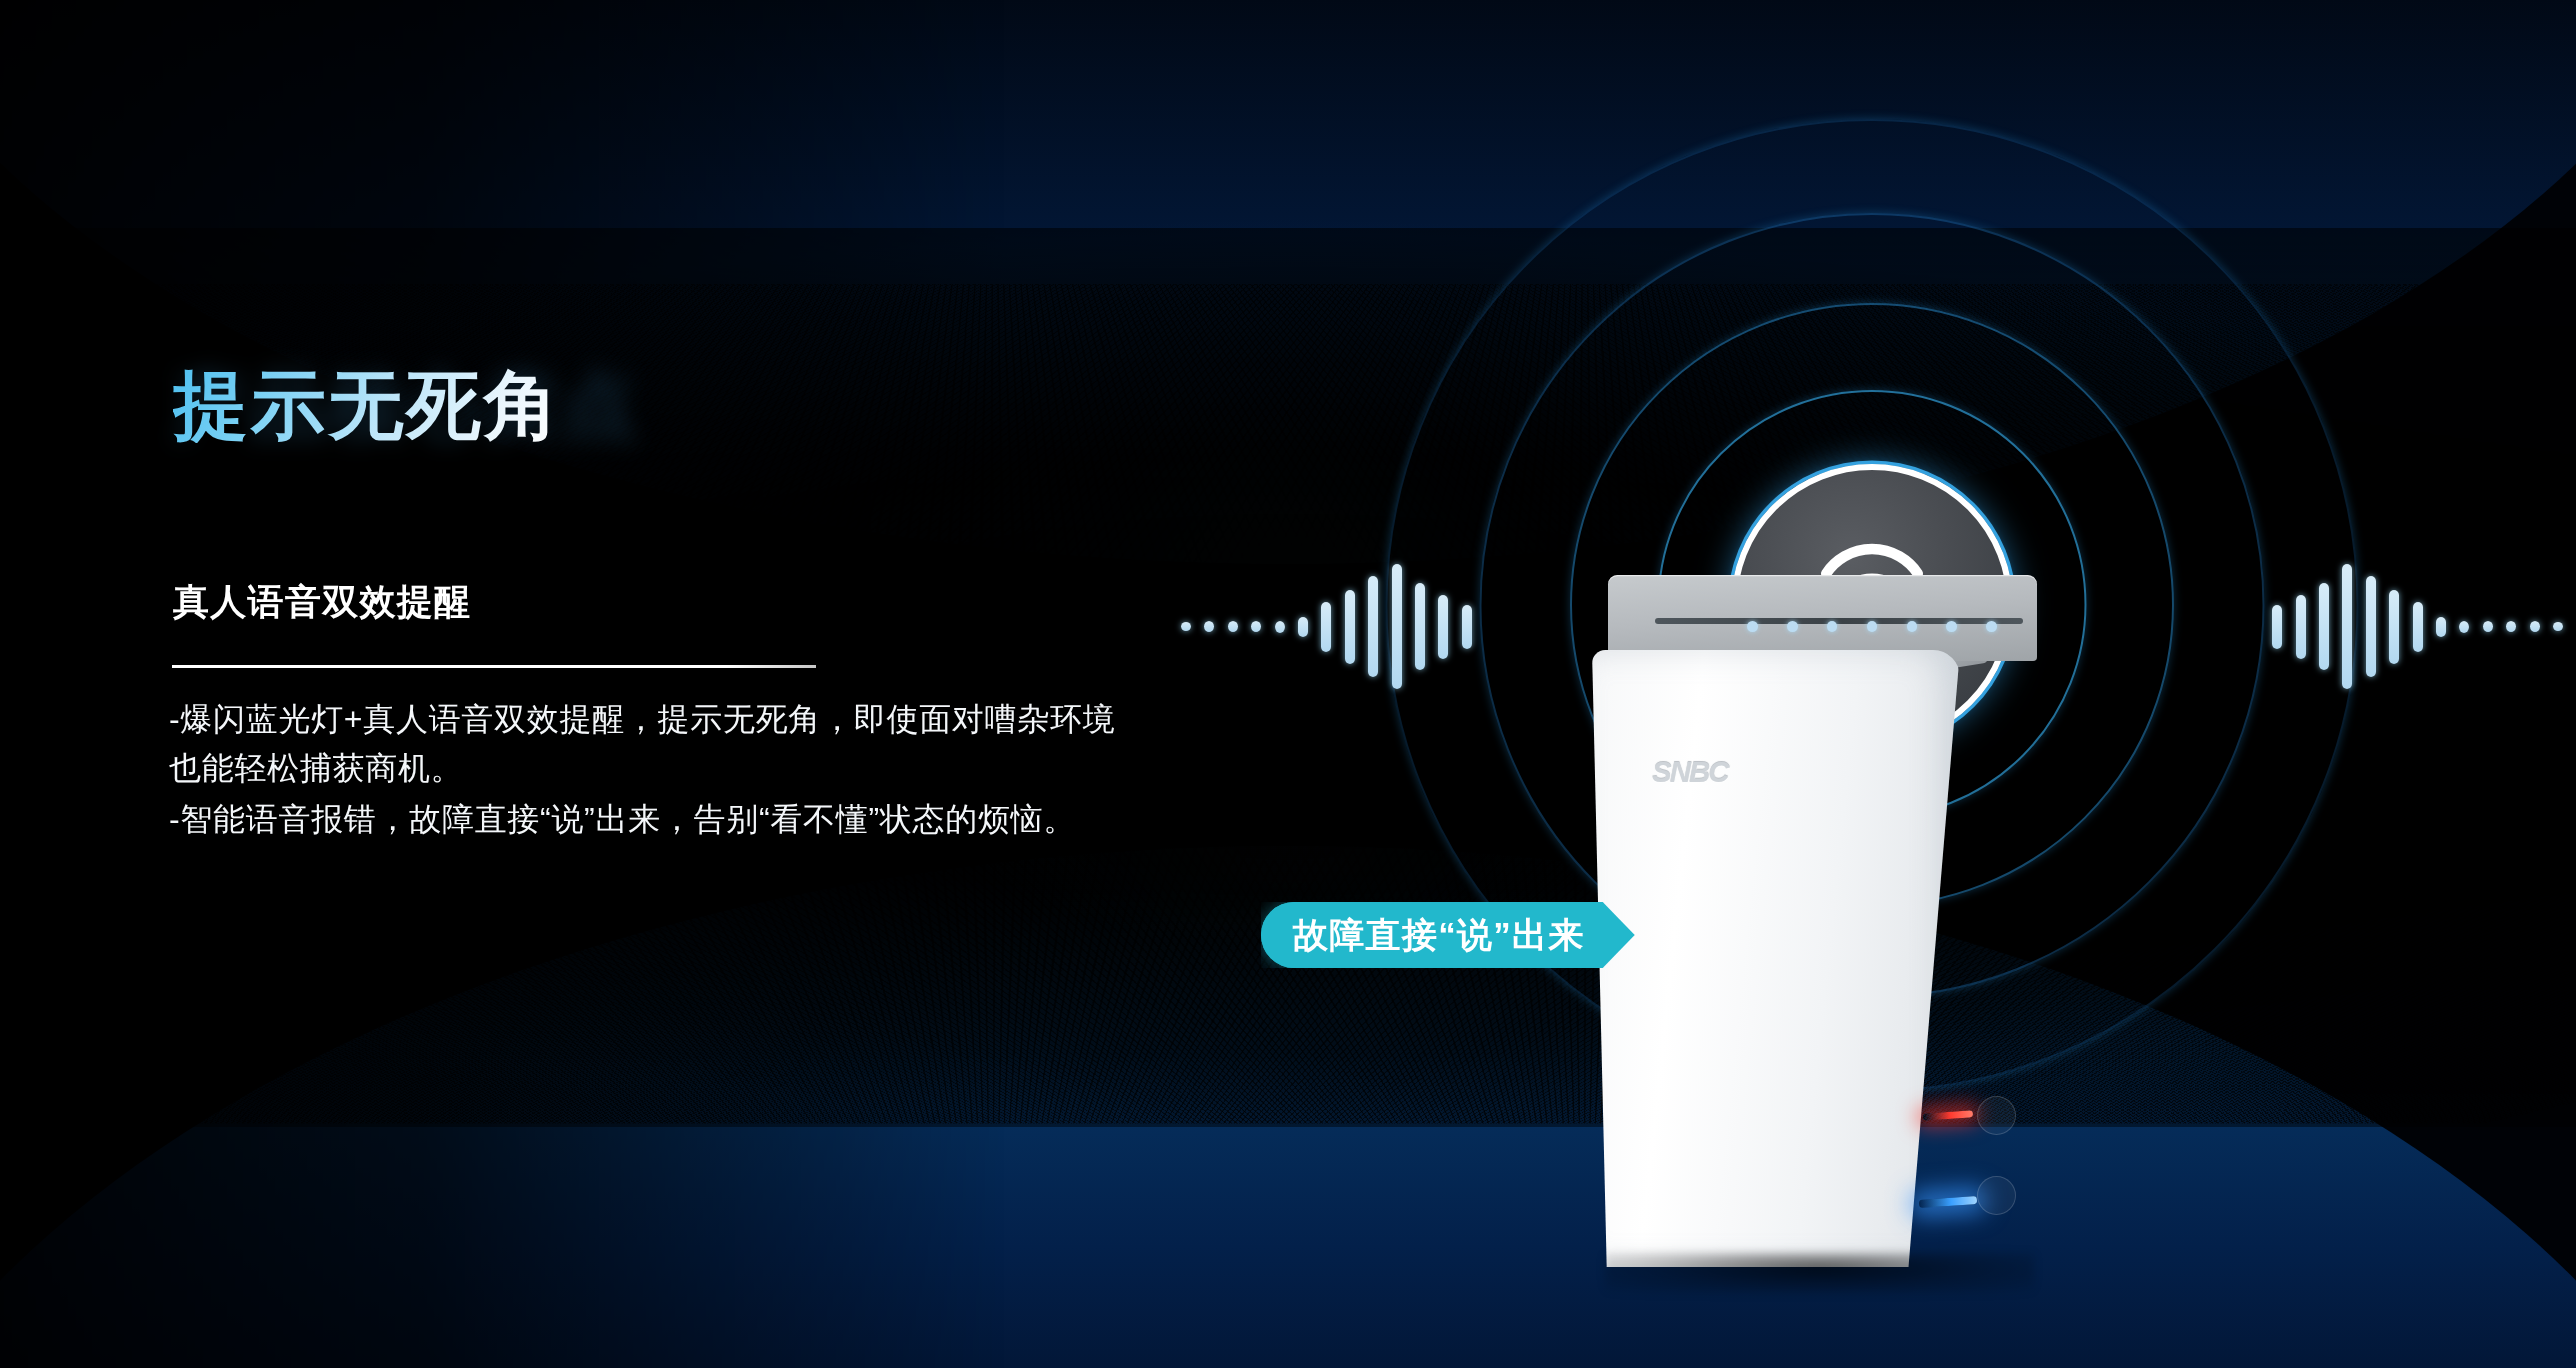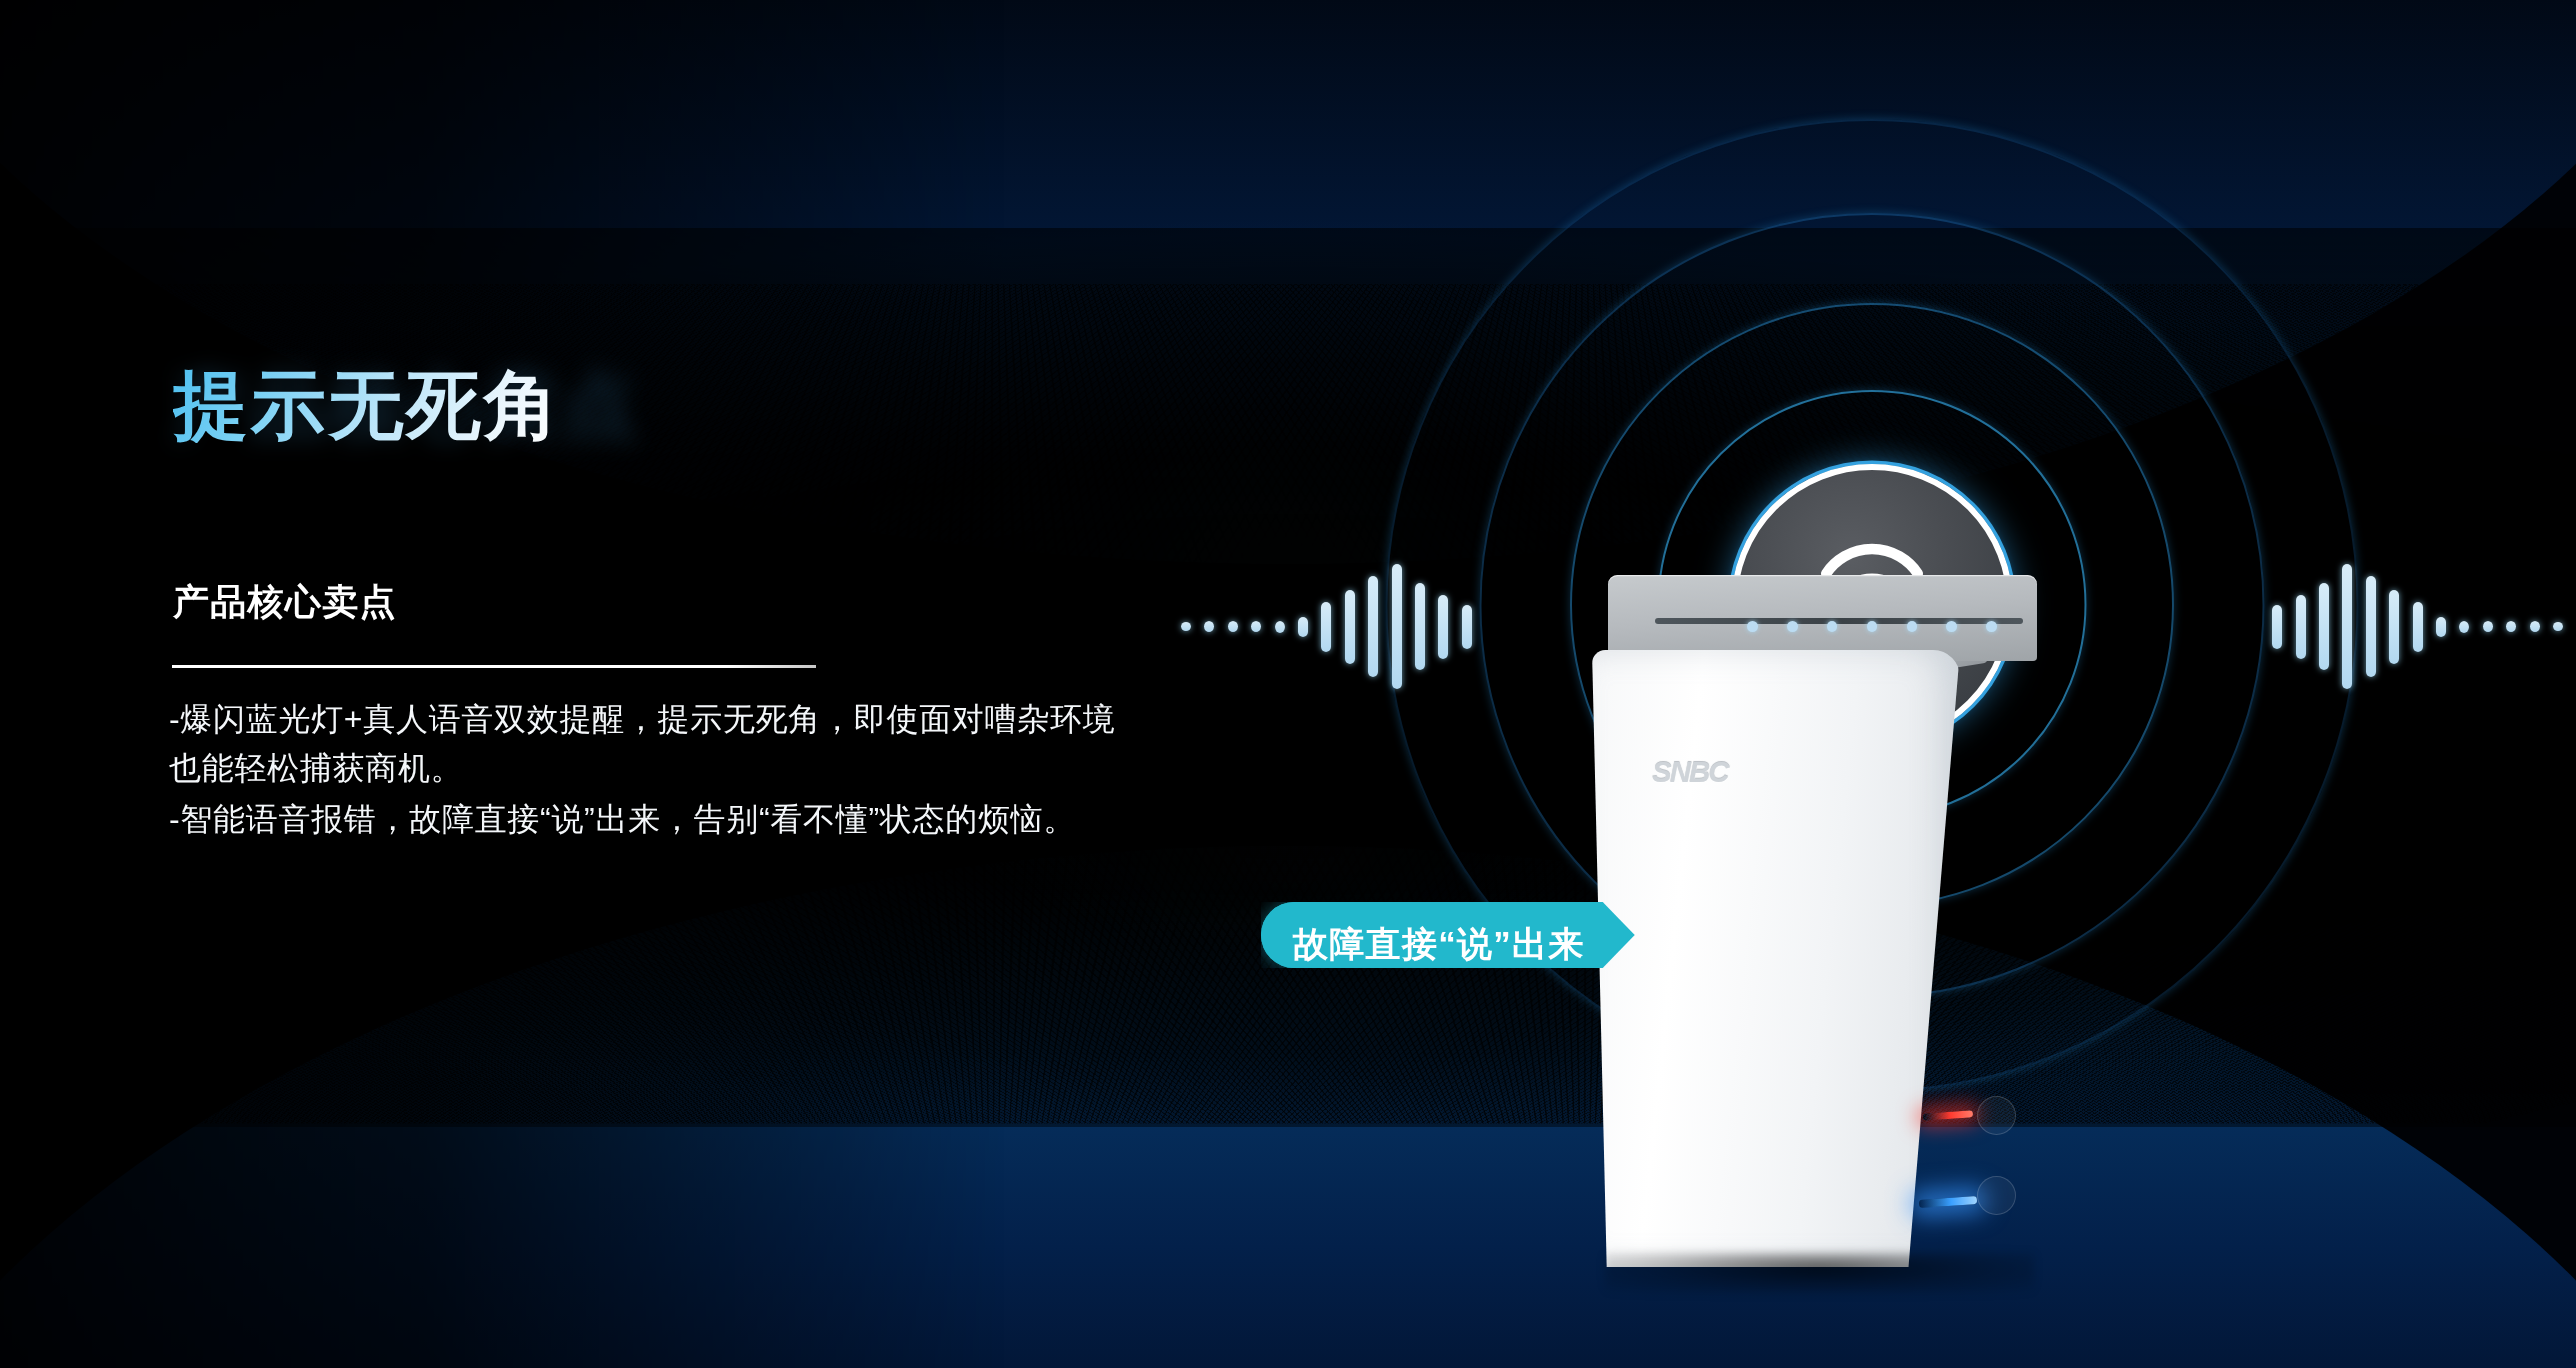--- a/index.html
+++ b/index.html
@@ -208,21 +208,21 @@
   .btn-circle.b1{left:385px;top:521px;}
   .btn-circle.b2{left:385px;top:601px;}
   .p-shadow{
     position:absolute;left:13.4px;top:678px;width:429px;height:40px;
     background:radial-gradient(ellipse at 50% 40%, rgba(0,0,0,.62) 0%, rgba(0,0,0,.22) 55%, rgba(0,0,0,0) 100%);
     filter:blur(4px);
   }
 
   
   .callout{
-    position:absolute;height:66px;display:flex;align-items:flex-end;
+    position:absolute;height:66px;display:flex;align-items:center;
     background:#22b8cc;color:#ffffff;font-size:35px;font-weight:bold;
     letter-spacing:1.3px;white-space:nowrap;
     box-shadow:0 0 17.4px rgba(34,184,204,.48);
   }
   .callout-a{
     left:1261px;top:902px;padding:0 50px 0 32px;
     border-radius:35px 0 0 35px;
     clip-path:polygon(0 0,calc(100% - 32px) 0,100% 50%,calc(100% - 32px) 100%,0 100%);
     border-top-left-radius:35px;border-bottom-left-radius:35px;
   }
@@ -249,21 +249,21 @@
 
   <div class="bg-base"></div>
   <div class="bg-top-mesh"></div>
   <div class="bg-bot-mesh"></div>
   <div class="bg-mid-dark"></div>
   <div class="bg-left-dark"></div>
 
   <div class="headline-glow">产品核心卖点</div>
   <h1 class="headline">提示无死角</h1>
 
-  <h2 class="subhead">产品核心卖点</h2>
+  <h2 class="subhead">真人语音双效提醒</h2>
   <div class="divider"></div>
 
   <div class="body-copy">
     <p>-爆闪蓝光灯+真人语音双效提醒，提示无死角，即使面对嘈杂环境也能轻松捕获商机。</p>
     <p>-智能语音报错，故障直接“说”出来，告别“看不懂”状态的烦恼。</p>
   </div>
 
   <div class="graphic">
 
     <div class="ring r5"></div>

